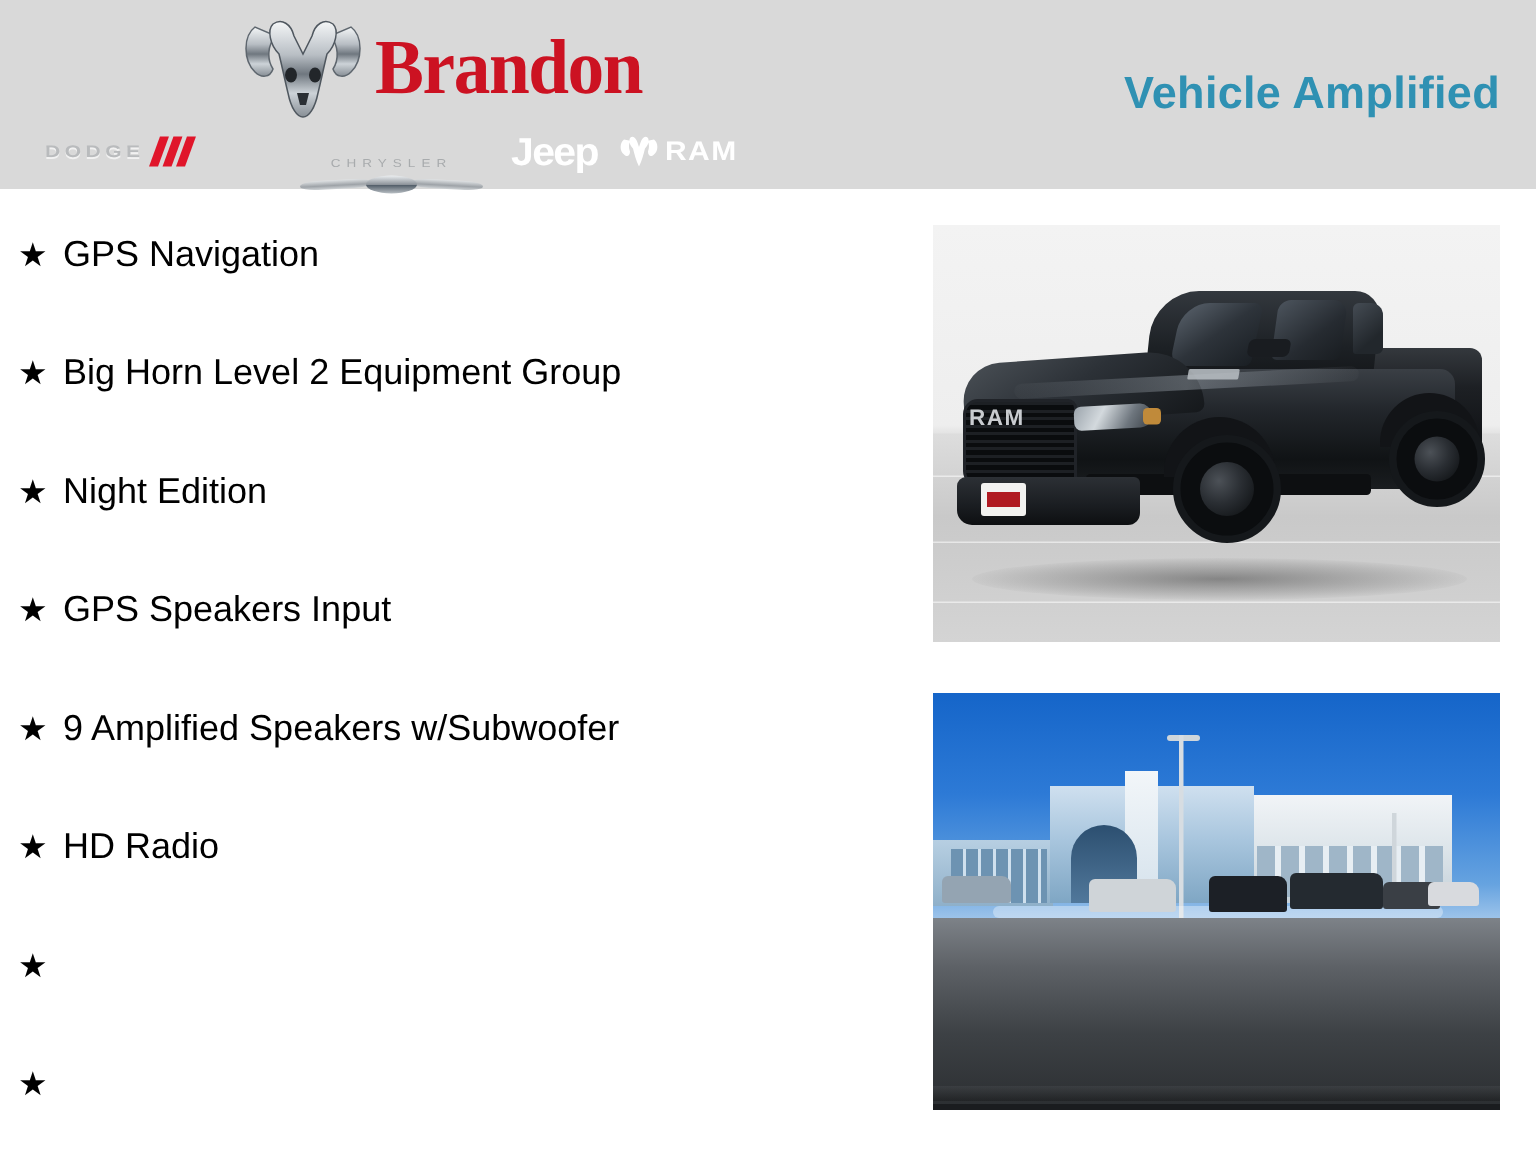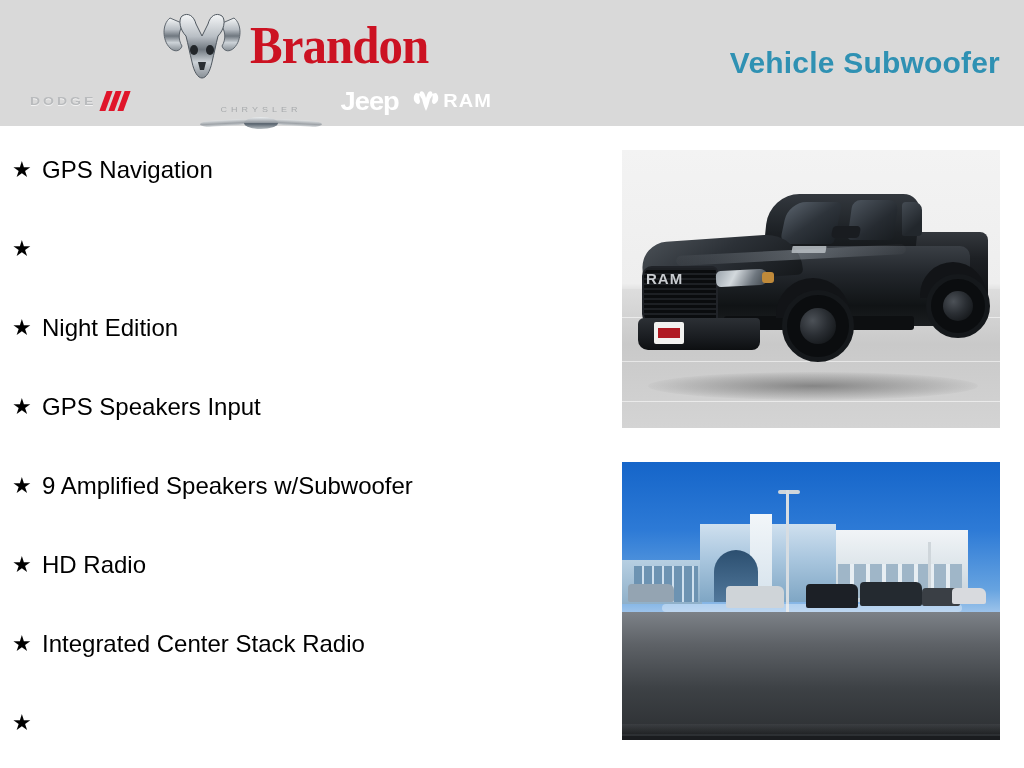--- a/index.html
+++ b/index.html
@@ -551,50 +551,50 @@
             <path d="M23 3 C26 5 26 11 23 13 C21 15 19 14 19 11 C20 8 20 5 18 4 Z" fill="#ffffff"></path>
             <path d="M7 2 C9 0 11 2 12 5 L13 8 L14 5 C15 2 17 0 19 2 C20 4 19 7 17 9 C16 13 15 17 13 21 C11 17 10 13 9 9 C7 7 6 4 7 2 Z" fill="#ffffff"></path>
           </svg>
         </span>
         <span class="ram-word">RAM</span>
       </span>
 
     </div>
   </div>
 
-  <div class="page-title">Vehicle Subwoofer</div>
+  <div class="page-title">Vehicle Amplified</div>
 </div>
 
 <ul class="highlights">
   <li class="hl-item">
     <span class="hl-star">★</span>
     <span class="hl-label">GPS Navigation</span>
   </li>
   <li class="hl-item">
     <span class="hl-star">★</span>
+    <span class="hl-label">Big Horn Level 2 Equipment Group</span>
   </li>
   <li class="hl-item">
     <span class="hl-star">★</span>
     <span class="hl-label">Night Edition</span>
   </li>
   <li class="hl-item">
     <span class="hl-star">★</span>
     <span class="hl-label">GPS Speakers Input</span>
   </li>
   <li class="hl-item">
     <span class="hl-star">★</span>
     <span class="hl-label">9 Amplified Speakers w/Subwoofer</span>
   </li>
   <li class="hl-item">
     <span class="hl-star">★</span>
     <span class="hl-label">HD Radio</span>
   </li>
   <li class="hl-item">
     <span class="hl-star">★</span>
-    <span class="hl-label">Integrated Center Stack Radio</span>
   </li>
   <li class="hl-item">
     <span class="hl-star">★</span>
   </li>
 </ul>
 
 <div class="photo photo-vehicle">
   <div class="studio-floor">
     <div class="floor-line" style="top:28px;"></div>
     <div class="floor-line" style="top:72px;"></div>

